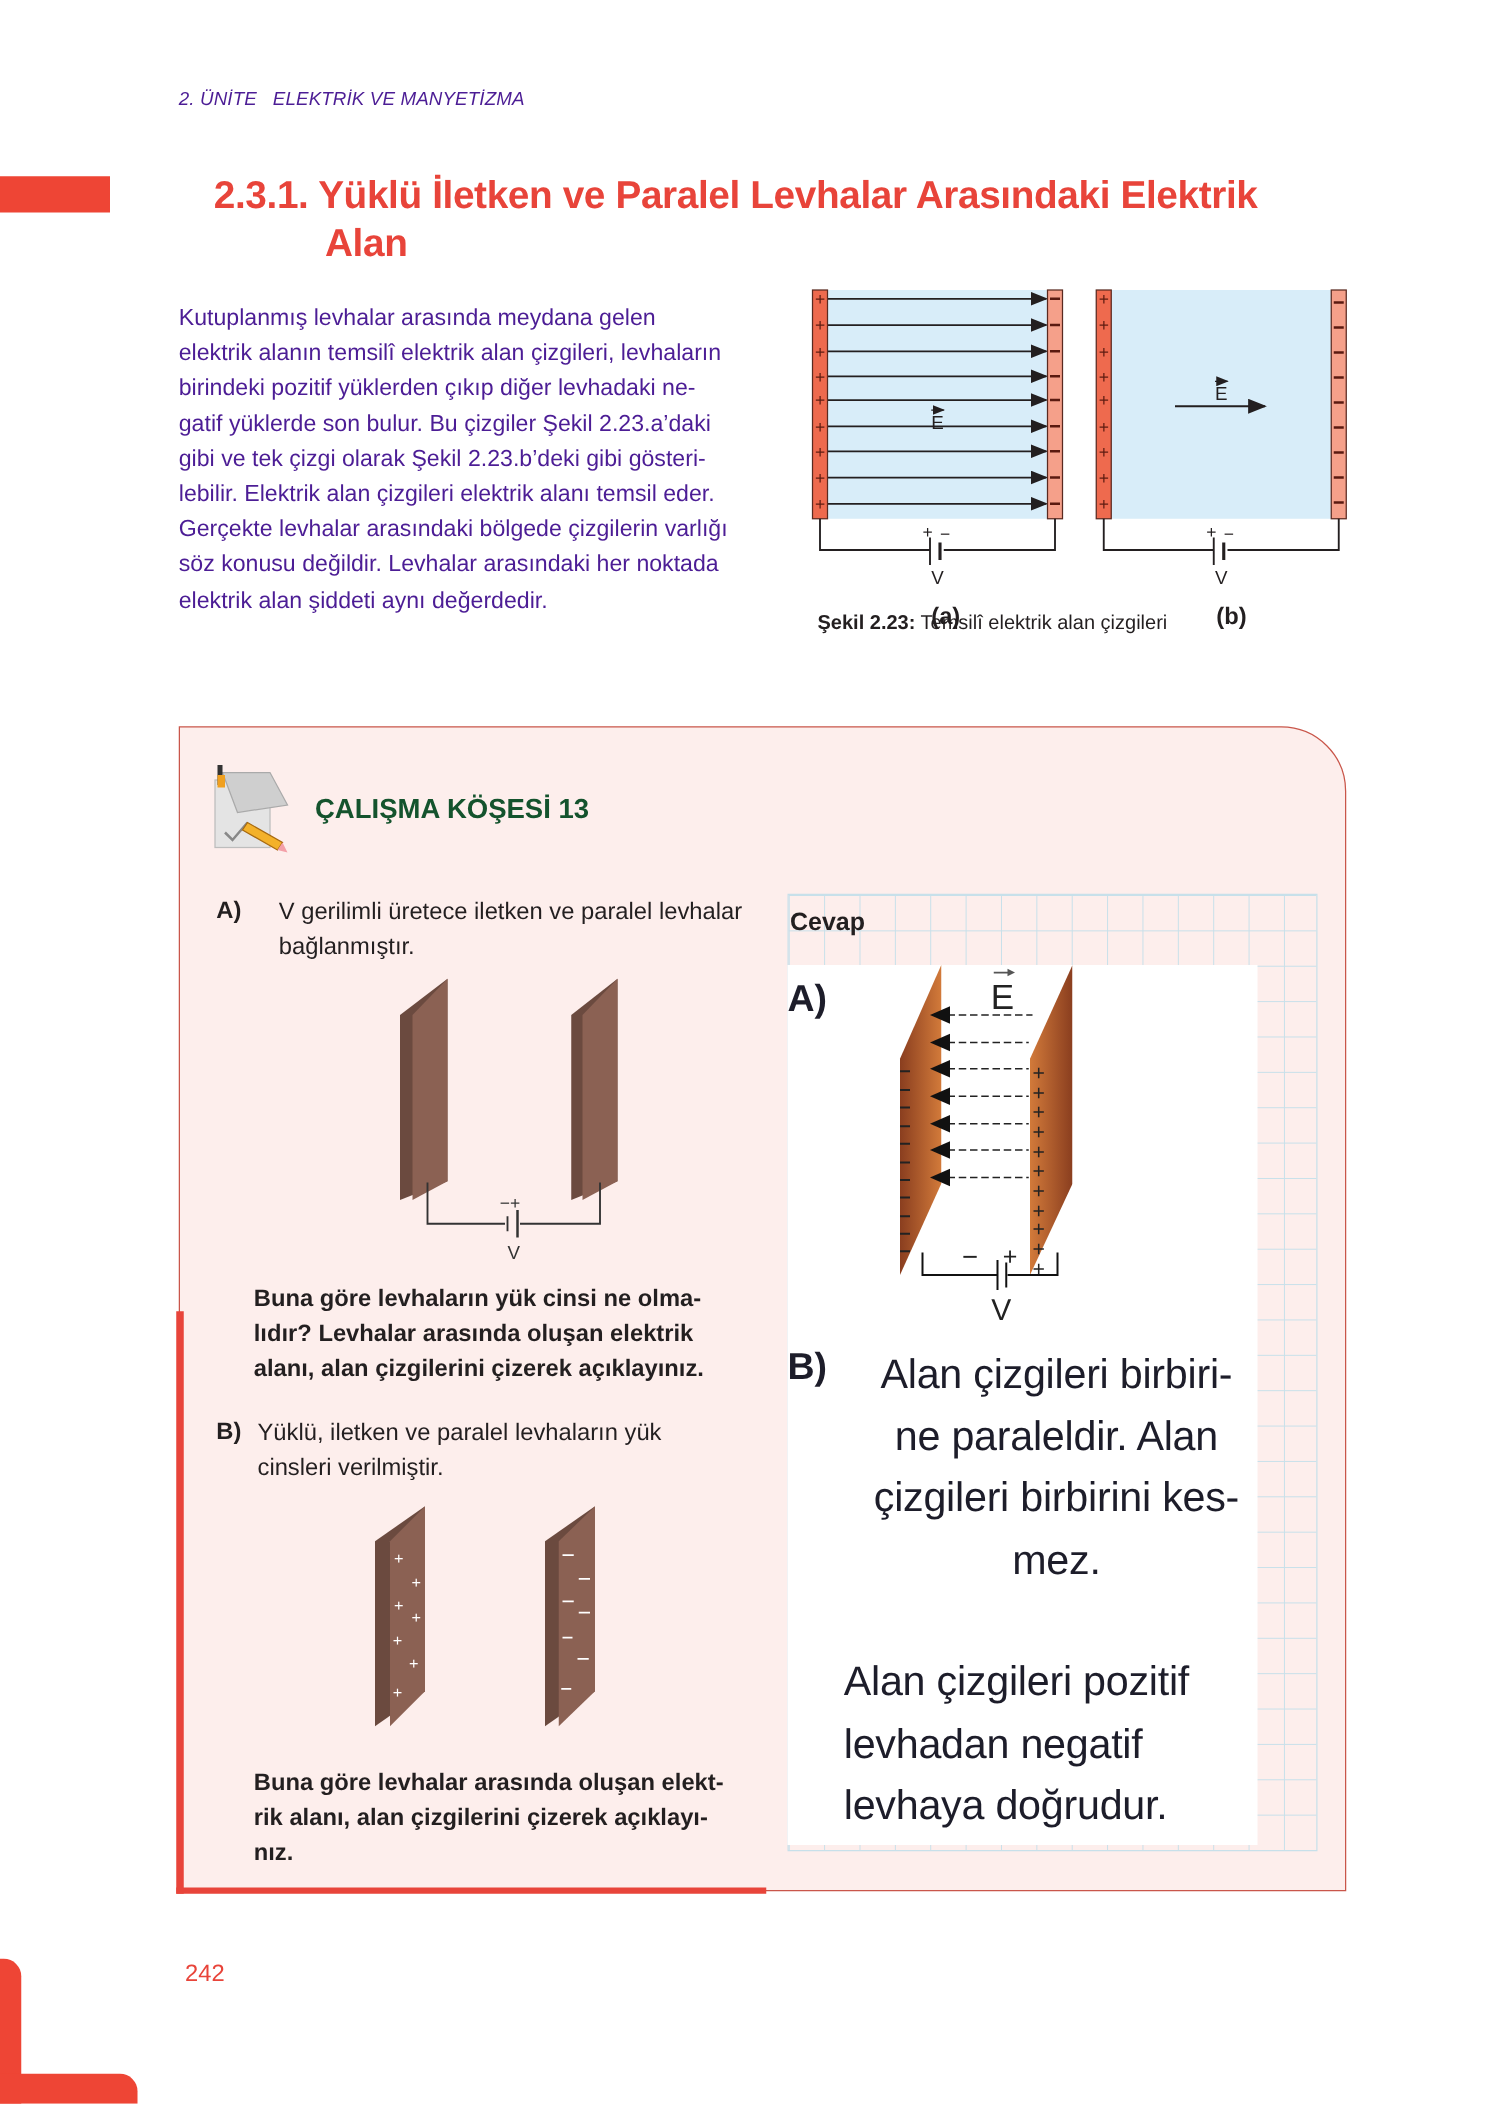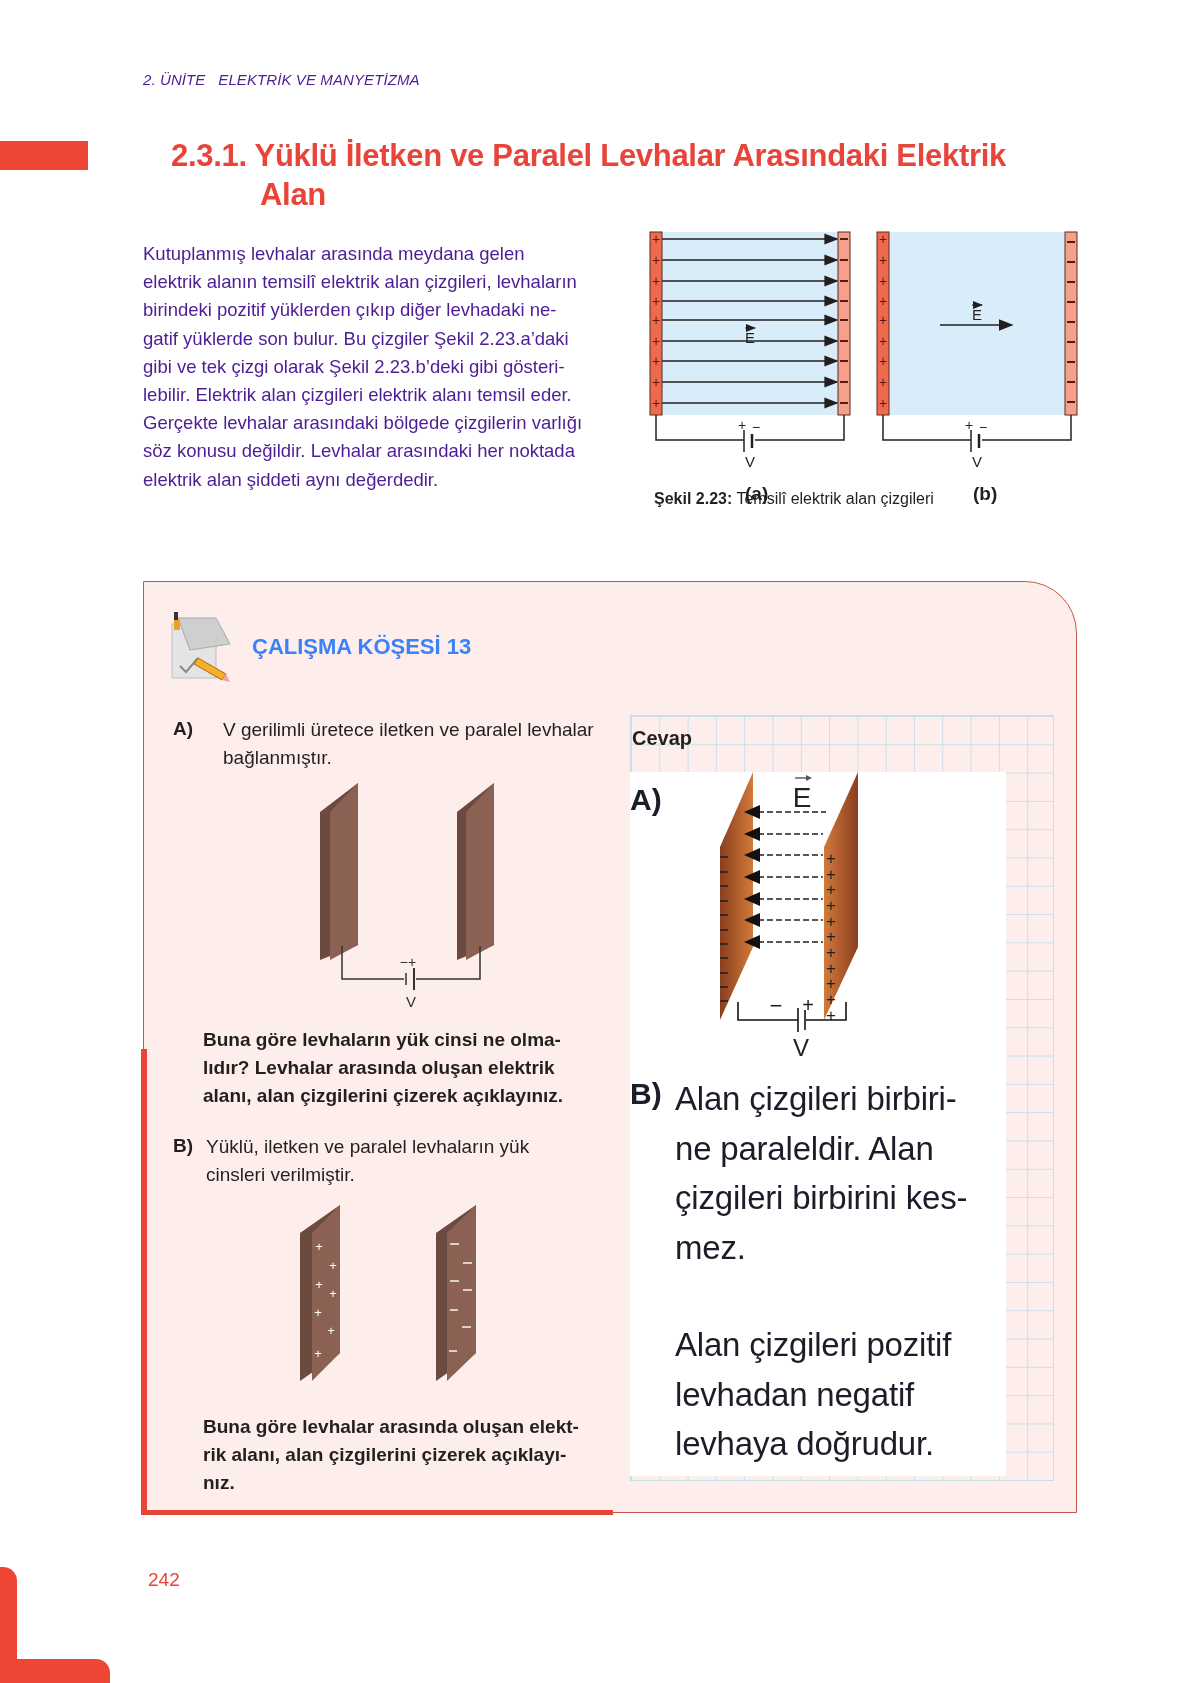--- a/index.html
+++ b/index.html
@@ -12,21 +12,21 @@
   .title .l2 { display:block; padding-left:89px; }
   .body-text { left:143px; top:240px; width:480px; font-size:18.5px; line-height:28.2px; color:#4c1d95; }
   .body-text span { display:block; white-space:nowrap; }
   .fig { left:640px; top:225px; }
   .fig-label { font-size:19px; font-weight:bold; color:#231f20; }
   .caption { left:654px; top:490px; font-size:16px; color:#231f20; }
   .caption b { font-weight:bold; }
   .box { left:143px; top:581px; width:934px; height:932px; background:#fdeeec; border:1.5px solid #c9564a; border-top-right-radius:52px; }
   .box-thick { left:141px; top:1049px; width:6px; height:466px; background:#e8443a; }
   .box-bottom { left:141px; top:1510px; width:472px; height:5px; background:#e8443a; }
-  .kose-title { left:252px; top:634px; font-size:22px; font-weight:bold; color:#3b82f6; }
+  .kose-title { left:252px; top:634px; font-size:22px; font-weight:bold; color:#14532d; }
   .q-label { font-size:19px; font-weight:bold; }
   .q-text { font-size:19px; line-height:28px; }
   .q-bold { font-size:19px; font-weight:bold; line-height:28px; }
   .grid { left:630px; top:715px; width:424px; height:766px;
     background-color:#fdeeec;
     background-image:
       linear-gradient(to right, #c7e0ea 1px, transparent 1px),
       linear-gradient(to bottom, #c7e0ea 1px, transparent 1px);
     background-size:28.3px 28.3px; border:1px solid #c7e0ea; }
   .cevap { left:632px; top:727px; font-size:20px; font-weight:bold; color:#231f20; }
@@ -317,21 +317,21 @@
       <polyline points="88,248 128,248 128,230"></polyline>
       <line x1="80" y1="236" x2="80" y2="260"></line>
       <line x1="87" y1="238" x2="87" y2="258"></line>
     </g>
     <text x="58" y="241" font-family="Liberation Sans, sans-serif" font-size="22" fill="#222" text-anchor="middle">−</text>
     <text x="90" y="240" font-family="Liberation Sans, sans-serif" font-size="20" fill="#222" text-anchor="middle">+</text>
     <text x="83" y="284" font-family="Liberation Sans, sans-serif" font-size="24" fill="#222" text-anchor="middle">V</text>
   </svg>
 </div>
 <span class="abs ans-label" style="left:630px;top:1077px;">B)</span>
-<div class="abs ans-text" style="left:675px;top:1074px;white-space:nowrap;">
+<div class="abs ans-text" style="left:699px;top:1074px;white-space:nowrap;text-align:center;">
   <div>Alan çizgileri birbiri-</div>
   <div>ne paraleldir. Alan</div>
   <div>çizgileri birbirini kes-</div>
   <div>mez.</div>
 </div>
 <div class="abs ans-text" style="left:675px;top:1320px;white-space:nowrap;">
   <div>Alan çizgileri pozitif</div>
   <div>levhadan negatif</div>
   <div>levhaya doğrudur.</div>
 </div>

